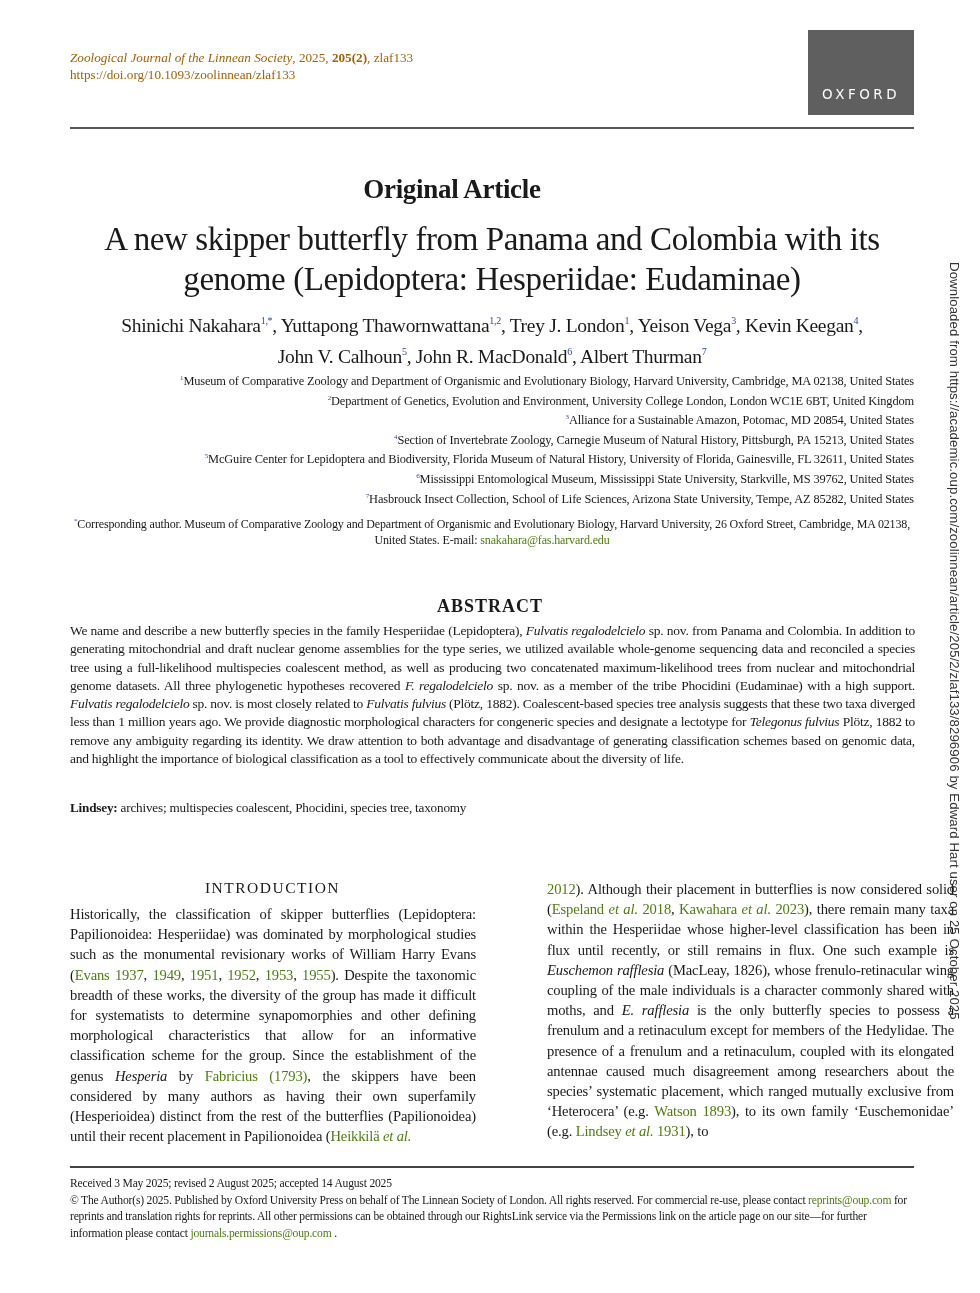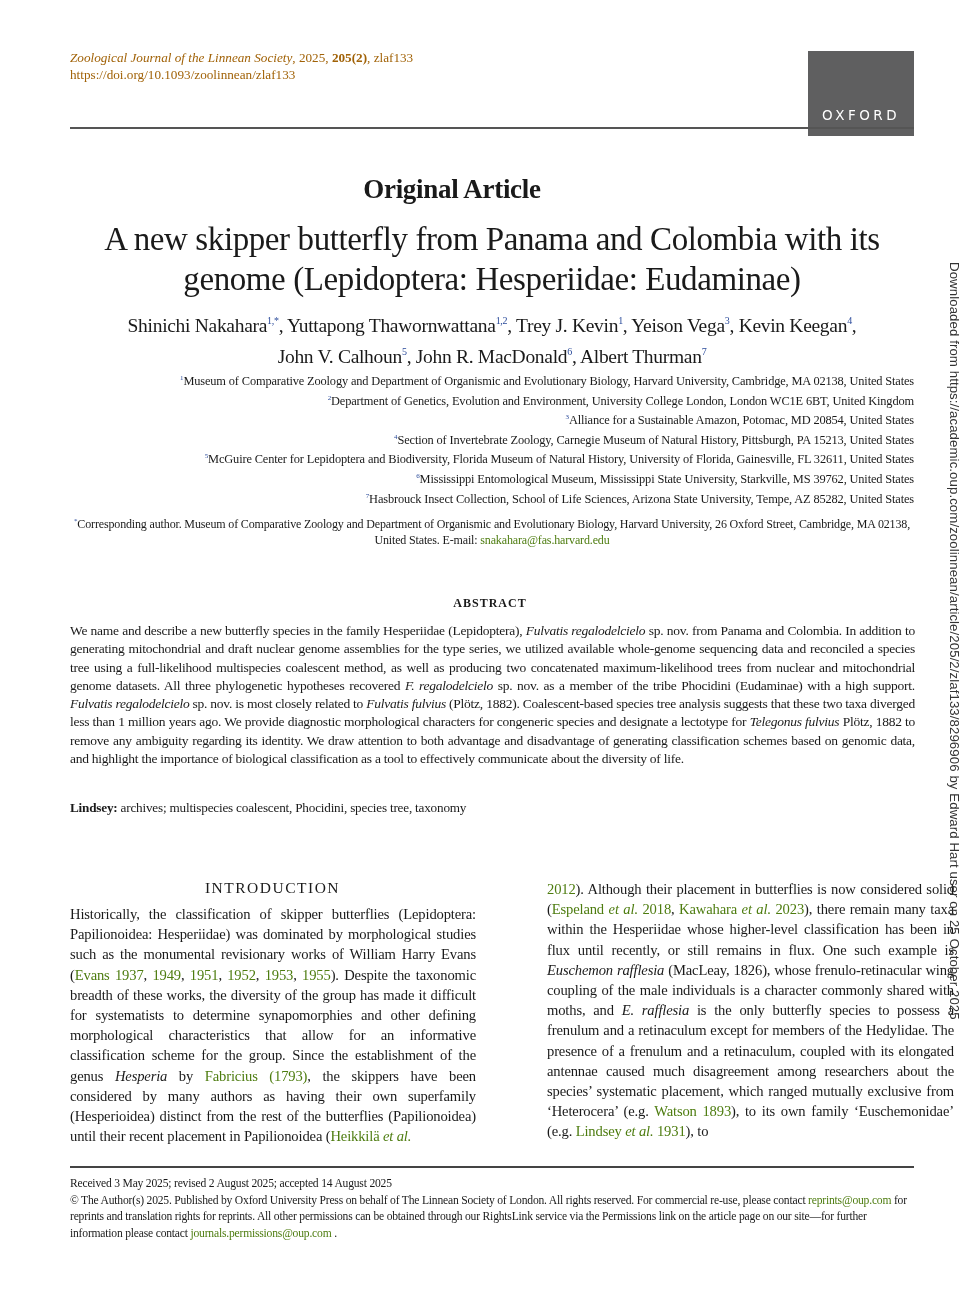--- a/index.html
+++ b/index.html
@@ -3,39 +3,39 @@
 <meta charset="utf-8">
 <style>
   * { box-sizing: border-box; margin: 0; padding: 0; }
   html, body { width: 980px; height: 1293px; background: #ffffff; overflow: hidden; }
   body { position: relative; font-family: "Liberation Serif", "DejaVu Serif", serif; color: #1a1a1a; }
 
   .journal-info { position: absolute; left: 70px; top: 28px; font-size: 13.2px; line-height: 17px; color: #a16207; margin-top: 21px; }
   .journal-info .jname { font-style: italic; }
   .journal-info .vol { font-weight: bold; }
 
-  .oxford-logo { position: absolute; left: 808px; top: 30px; width: 106px; height: 85px; background: #5f5f60; color: #ffffff; font-family: "DejaVu Sans", sans-serif; font-size: 13.5px; letter-spacing: 3.5px; text-align: center; padding-top: 56px; margin-top: 21px; }
+  .oxford-logo { position: absolute; left: 808px; top: 30px; width: 106px; height: 85px; background: #5f5f60; color: #ffffff; font-family: "DejaVu Sans", sans-serif; font-size: 13.5px; letter-spacing: 3.5px; text-align: center; padding-top: 56px; }
 
   .top-rule { position: absolute; left: 70px; top: 127px; width: 844px; height: 2px; background: #555; }
 
   .article-type { position: absolute; left: 0; width: 904px; top: 174px; text-align: center; font-size: 27px; font-weight: bold; letter-spacing: -0.3px; }
   .title { position: absolute; left: 70px; width: 844px; top: 219px; text-align: center; font-size: 33px; line-height: 40px; letter-spacing: -0.4px; }
 
   .authors { position: absolute; left: 70px; width: 844px; top: 308px; text-align: center; font-size: 19.5px; line-height: 26px; letter-spacing: -0.3px; }
   .authors sup { font-size: 10px; color: #2a4a9a; vertical-align: 8px; }
 
   .affils { position: absolute; left: 70px; width: 844px; top: 370px; text-align: right; font-size: 12.4px; line-height: 16.6px; letter-spacing: -0.15px; }
   .affils sup { font-size: 7px; color: #2a4a9a; vertical-align: 5px; }
 
   .corresp { position: absolute; left: 70px; width: 844px; top: 514px; text-align: center; font-size: 12px; line-height: 15.5px; letter-spacing: -0.15px; }
   .corresp sup { font-size: 7px; color: #2a4a9a; vertical-align: 5px; }
 
   a, .link { color: #4d7c0f; text-decoration: none; }
 
-  .abstract-head { position: absolute; left: 0; width: 980px; top: 596px; text-align: center; font-size: 12px; font-weight: bold; letter-spacing: 1px; }
+  .abstract-head { position: absolute; left: 0; width: 980px; top: 596px; text-align: center; font-size: 18px; font-weight: bold; letter-spacing: 1px; }
   .abstract-body { position: absolute; left: 70px; width: 845px; top: 622px; font-size: 13.5px; line-height: 18.3px; text-align: justify; letter-spacing: -0.25px; }
   .abstract-body i { font-style: italic; }
 
   .keywords { position: absolute; left: 70px; top: 800px; font-size: 13.2px; letter-spacing: -0.2px; }
   .keywords .kw-label { font-weight: bold; }
 
   .intro-head { position: absolute; left: 70px; width: 405px; top: 879px; text-align: center; font-size: 15.5px; letter-spacing: 1.5px; }
   .col { position: absolute; top: 904px; font-size: 14.6px; line-height: 20.2px; text-align: justify; letter-spacing: -0.15px; }
   .col-left { left: 70px; width: 406px; }
   .col-right { left: 507px; width: 407px; top: 879px; margin-left: 40px; }
@@ -57,21 +57,21 @@
 
 <div class="oxford-logo">OXFORD</div>
 <div class="top-rule"></div>
 
 <div class="article-type">Original Article</div>
 <div class="title">A new skipper butterfly from Panama and Colombia with its genome (Lepidoptera: Hesperiidae: Eudaminae)</div>
 
 <div class="authors">
   <span><span>Shinichi Nakahara</span><sup>1,*</sup></span><span>, </span>
   <span><span>Yuttapong Thawornwattana</span><sup>1,2</sup></span><span>, </span>
-  <span><span>Trey J. Kevin</span><sup>1</sup></span><span>, </span>
+  <span><span>Trey J. London</span><sup>1</sup></span><span>, </span>
   <span><span>Yeison Vega</span><sup>3</sup></span><span>, </span>
   <span><span>Kevin Keegan</span><sup>4</sup></span><span>,</span><br>
   <span><span>John V. Calhoun</span><sup>5</sup></span><span>, </span>
   <span><span>John R. MacDonald</span><sup>6</sup></span><span>, </span>
   <span><span>Albert Thurman</span><sup>7</sup></span>
 </div>
 
 <div class="affils">
   <div><sup>1</sup><span>Museum of Comparative Zoology and Department of Organismic and Evolutionary Biology, Harvard University, Cambridge, MA 02138, United States</span></div>
   <div><sup>2</sup><span>Department of Genetics, Evolution and Environment, University College London, London WC1E 6BT, United Kingdom</span></div>

